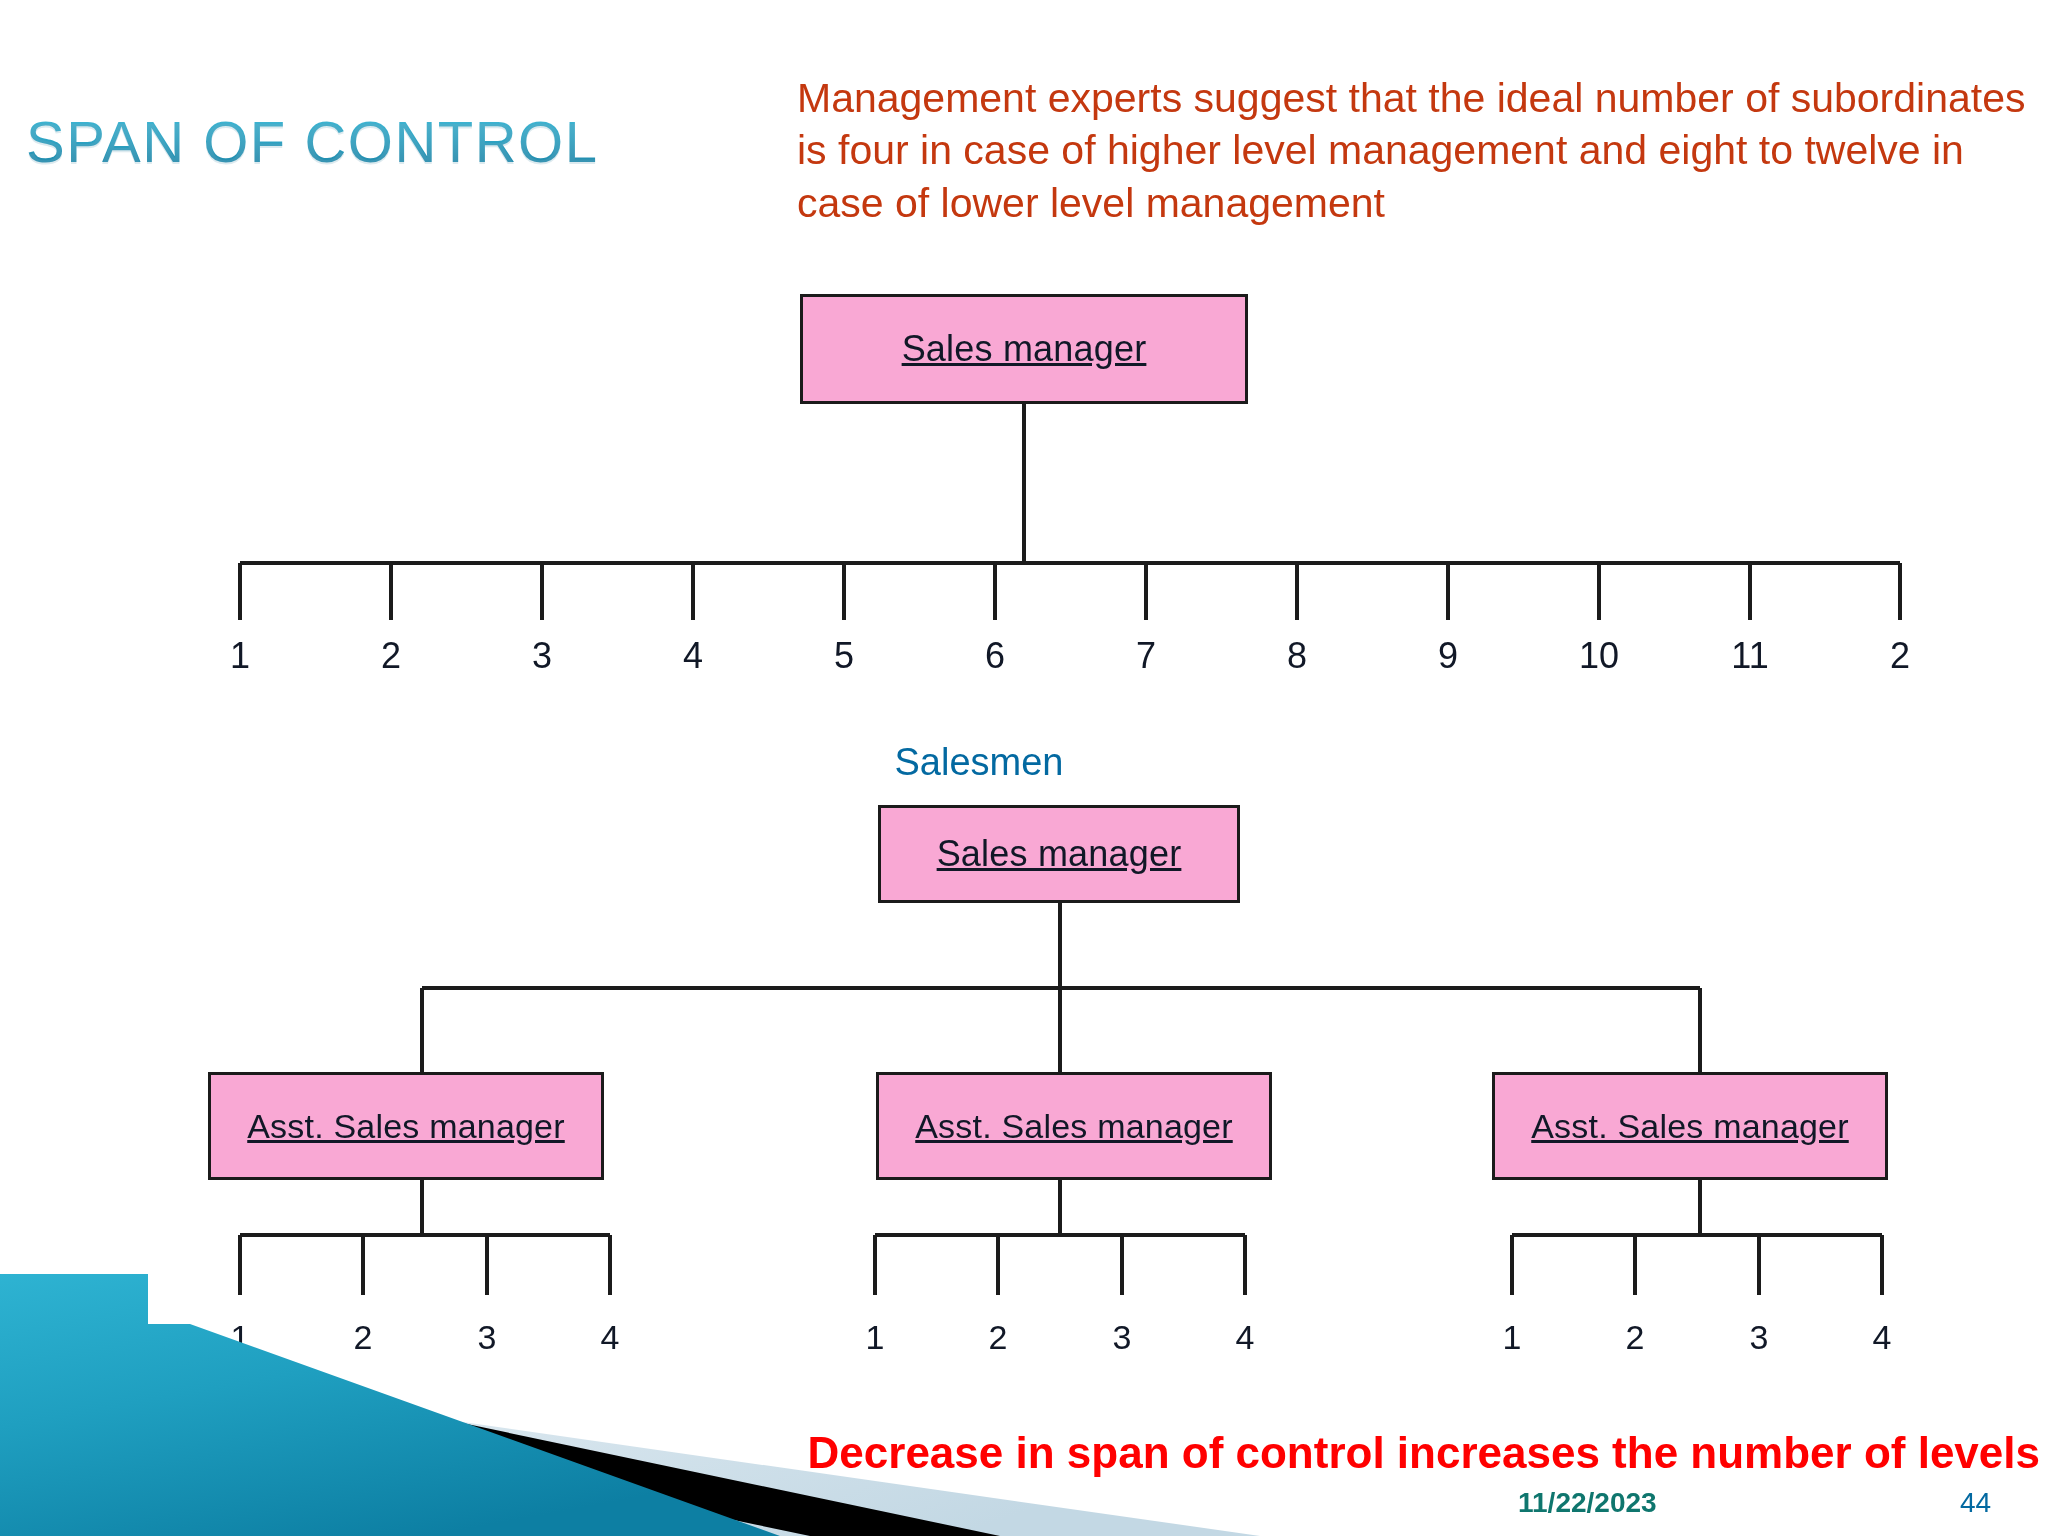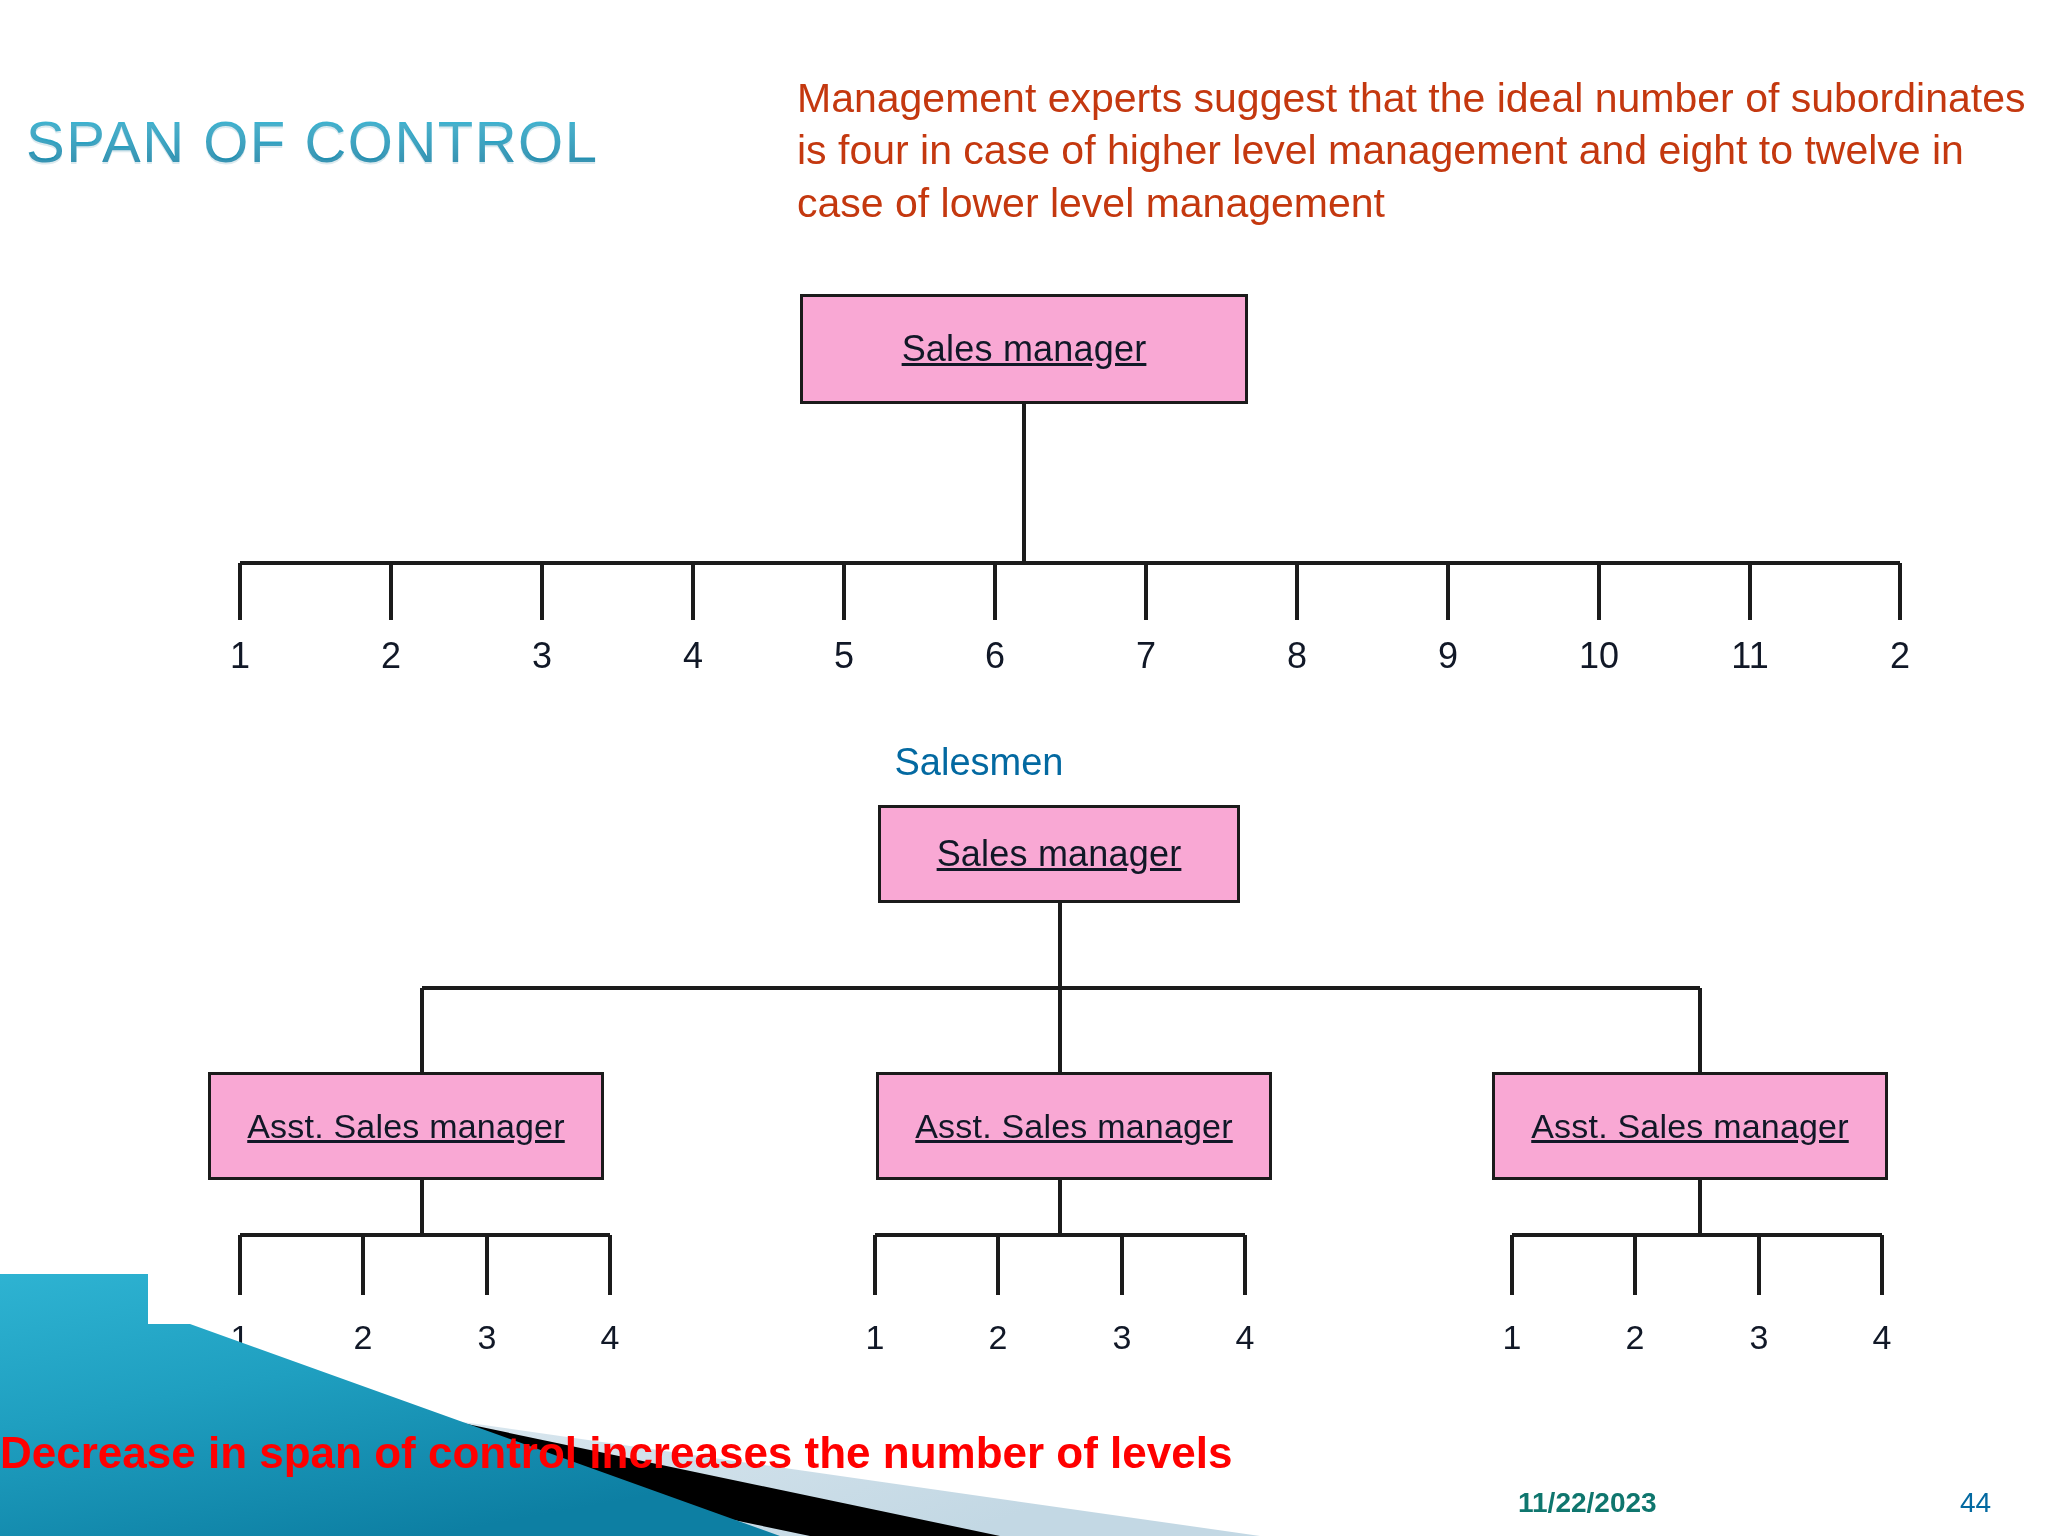--- a/index.html
+++ b/index.html
@@ -105,21 +105,21 @@
     margin-top: 26px;
   }
   #salesmen-label span { margin-left: -90px; display: inline-block; }
 
   
   #conclusion {
     position: absolute;
     left: 0;
     top: 1428px;
     width: 2048px;
-    text-align: left;
+    text-align: right;
     padding-right: 8px;
     color: #ff0000;
     font-size: 44px;
     font-weight: bold;
     white-space: nowrap;
   }
 
   #footer-date {
     position: absolute;
     left: 1518px;

